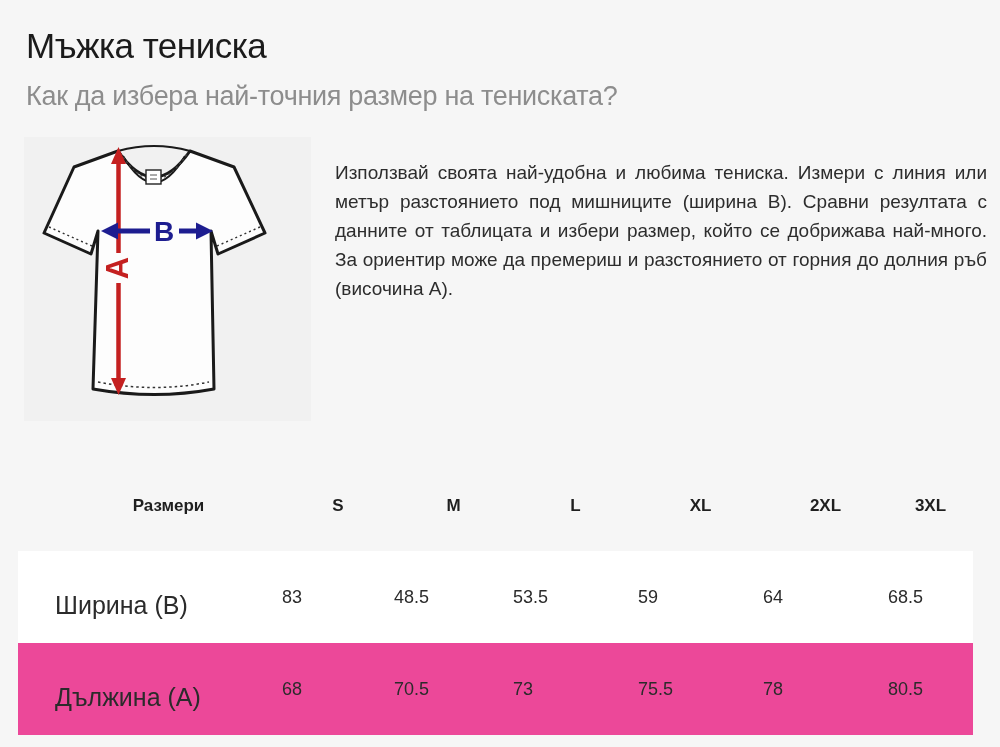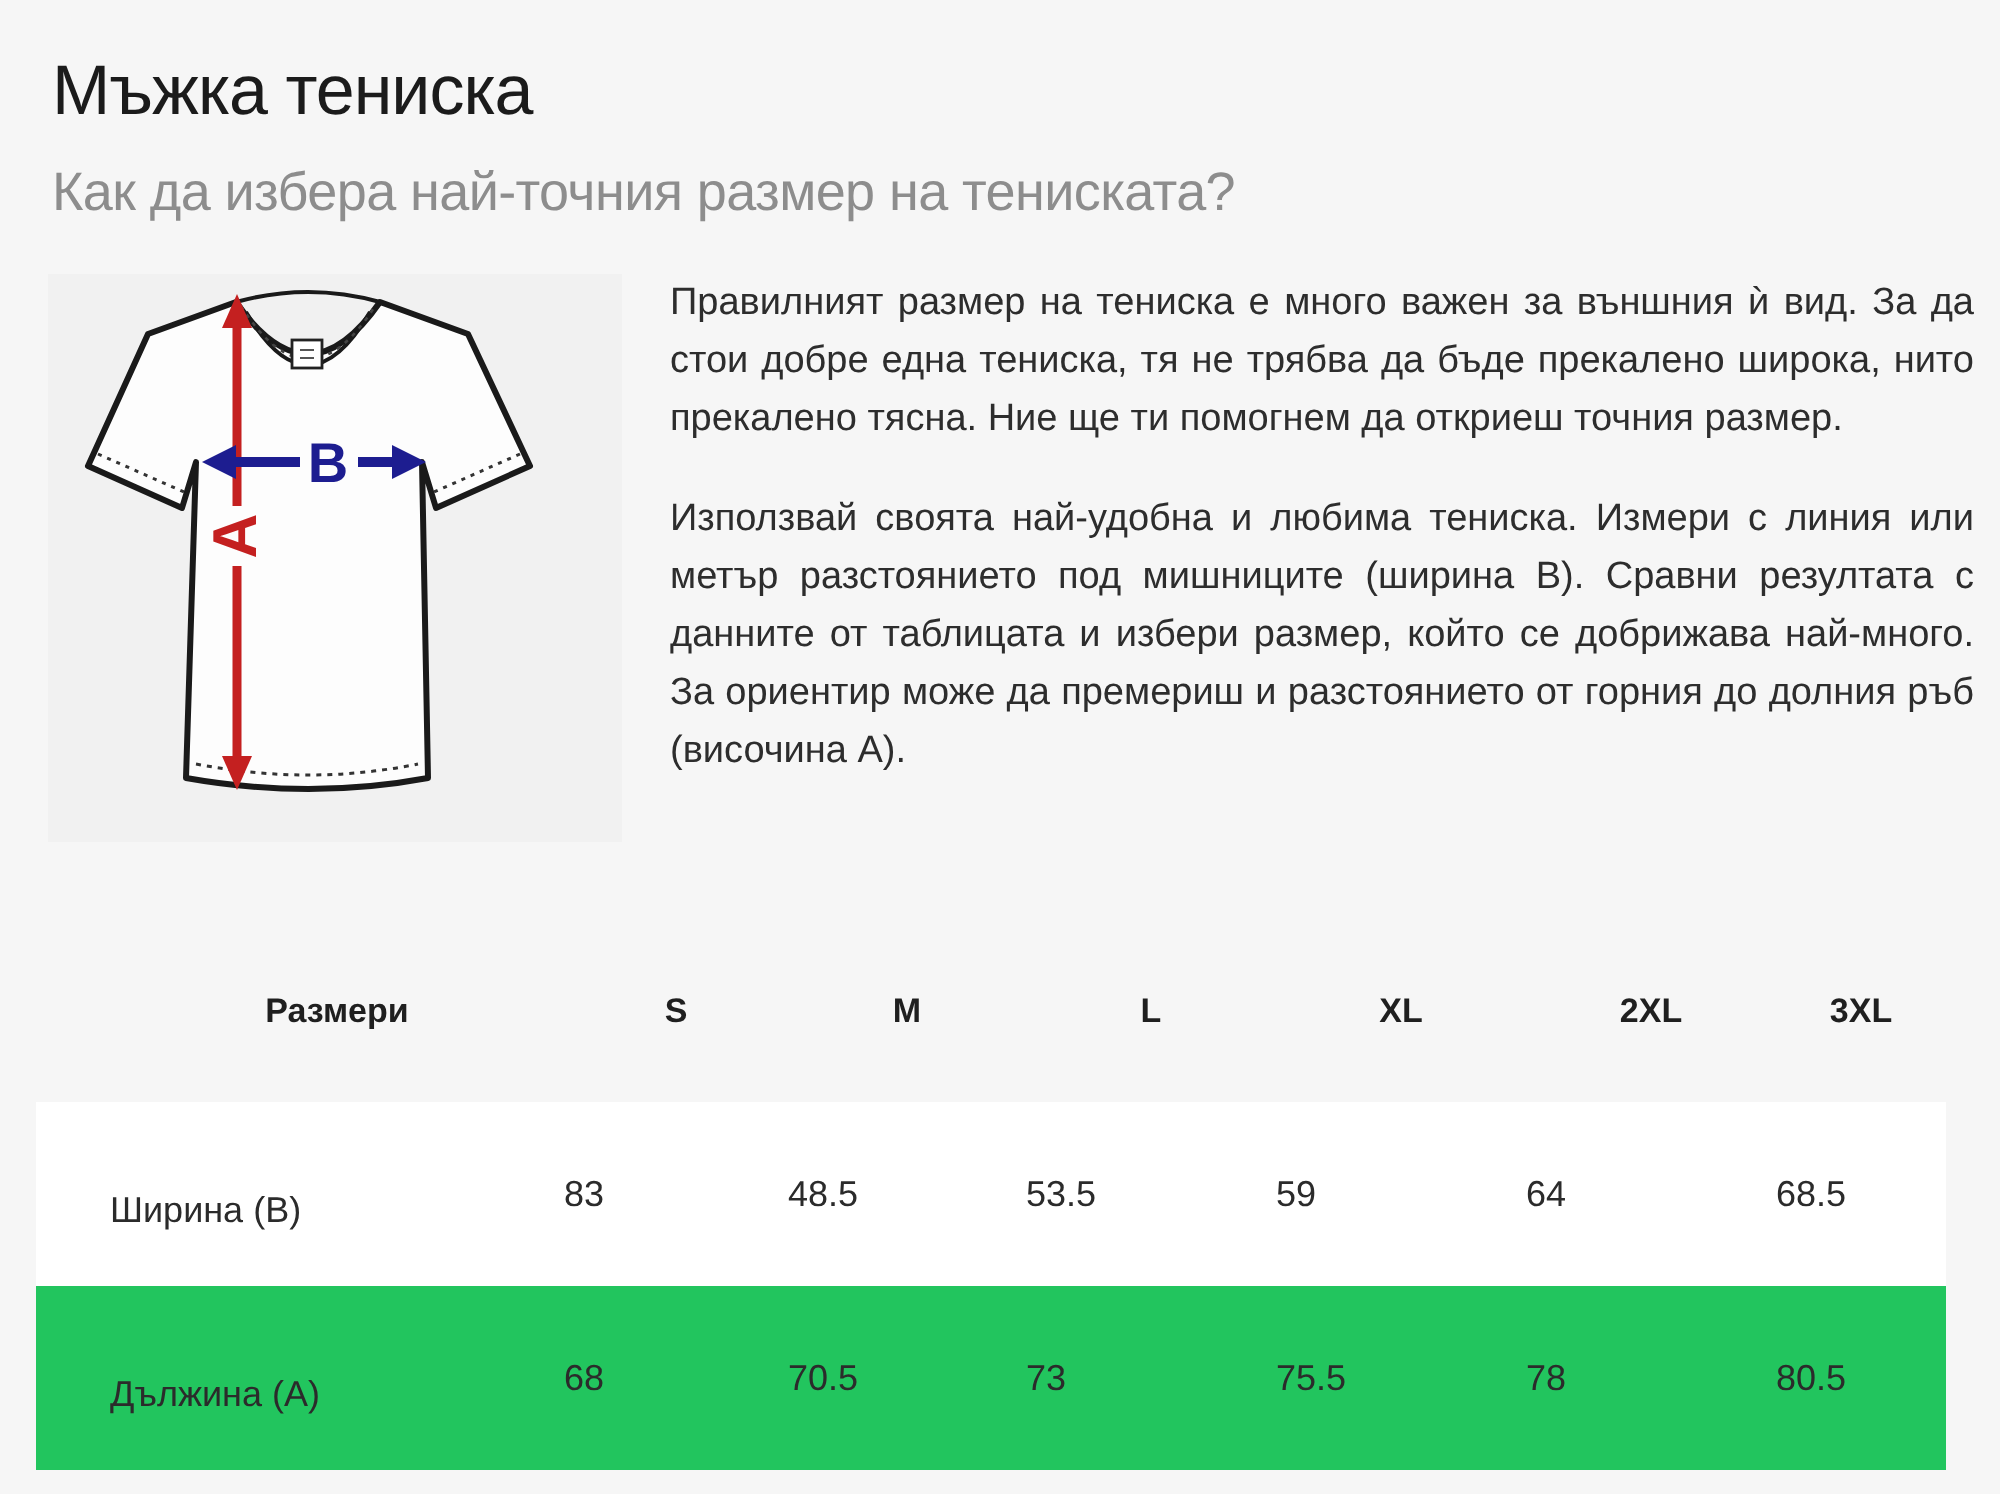--- a/index.html
+++ b/index.html
@@ -57,23 +57,23 @@
   }
   .t-head { height:90px; }
   .t-head .t-cell {
     font-weight:700;
     font-size:17px;
     color:#1f1f1f;
     text-align:center;
   }
   .t-body { height:92px; }
   .row-white { background:#ffffff; }
-  .row-grey  { background:#22c55e; }
+  .row-grey  { background:#ec4899; }
   .t-cell { font-size:18px; color:#2b2b2b; }
-  .t-cell.row-label { font-size:18px;margin-top:16px; }
+  .t-cell.row-label { font-size:25px;margin-top:16px; }
 </style>
 </head>
 <body>
 
 <h1 class="page-title">Мъжка тениска</h1>
 <div class="page-subtitle">Как да избера най-точния размер на тениската?</div>
 
 <div class="content-row">
   <div class="diagram-box">
     <svg width="287" height="284" viewBox="0 0 287 284">
@@ -103,21 +103,20 @@
 
       <line x1="90" y1="94" x2="126" y2="94" stroke-width="5" stroke="#1d1d90"></line>
       <line x1="155" y1="94" x2="174" y2="94" stroke-width="5" stroke="#1d1d90"></line>
       <polygon points="77,94 94,85.5 94,102.5" fill="#1d1d90"></polygon>
       <polygon points="189,94 172,85.5 172,102.5" fill="#1d1d90"></polygon>
       <text x="140" y="104" text-anchor="middle" font-size="28" font-weight="700" font-family="Liberation Sans, sans-serif" fill="#1d1d90">B</text>
     </svg>
   </div>
 
   <div class="intro-col">
-    <p class="p1">Правилният размер на тениска е много важен за външния ѝ вид. За да стои добре една тениска, тя не трябва да бъде прекалено широка, нито прекалено тясна. Ние ще ти помогнем да откриеш точния размер.</p>
     <p class="p2">Използвай своята най-удобна и любима тениска. Измери с линия или метър разстоянието под мишниците (ширина B). Сравни резултата с данните от таблицата и избери размер, който се добрижава най-много. За ориентир може да премериш и разстоянието от горния до долния ръб (височина A).</p>
   </div>
 </div>
 
 <div class="size-table">
   <div class="t-row t-head">
     <div class="t-cell">Размери</div>
     <div class="t-cell">S</div>
     <div class="t-cell">M</div>
     <div class="t-cell">L</div>

